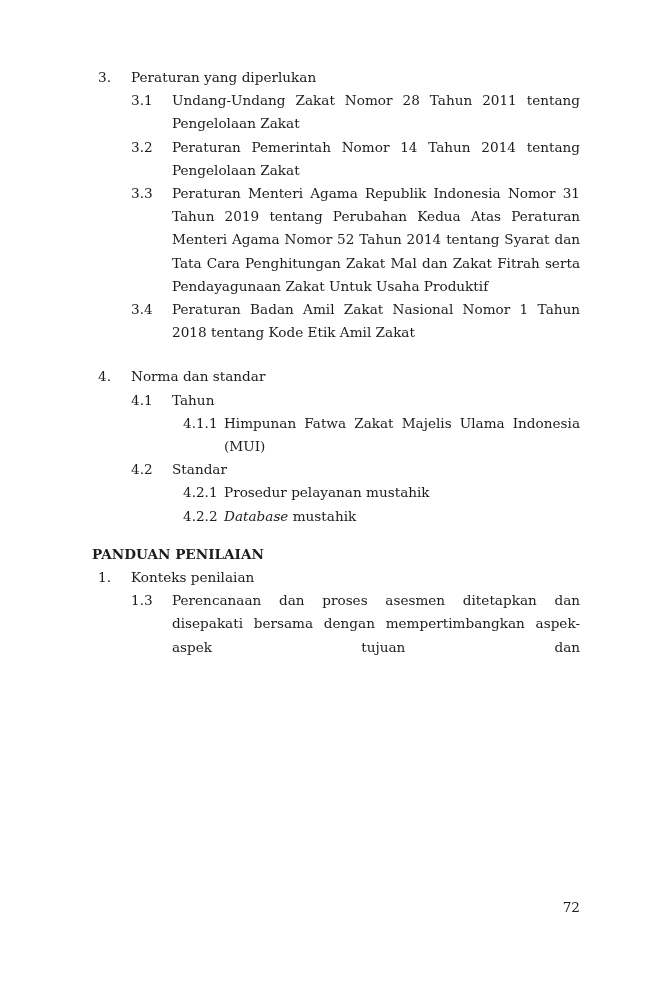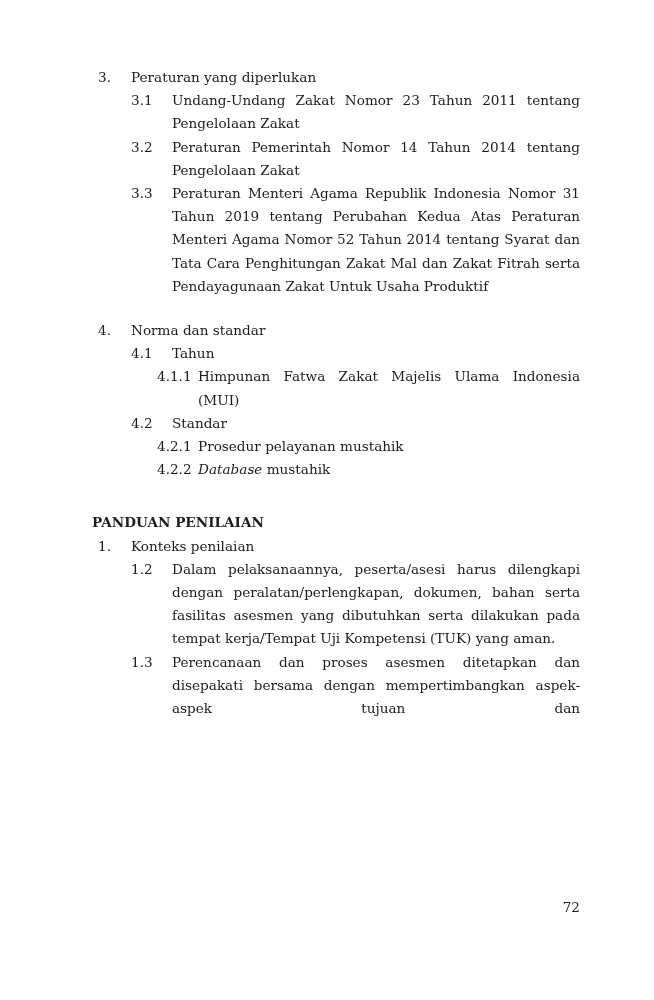--- a/index.html
+++ b/index.html
@@ -21,55 +21,59 @@
     top: 66px;
     left: 92px;
     right: 74px;
   }
   .row { display: flex; align-items: flex-start; }
   .num { flex: 0 0 auto; }
   .num-l1 { flex-basis: 39px; padding-left: 6px; }
   .num-l2 { flex-basis: 29px; }
   .num-l3 { flex-basis: 41px; }
   .indent-l2 { margin-left: 39px; gap: 12px; }
-  .indent-l3 { margin-left: 65px; }
+  .indent-l3 { margin-left: 91px; }
   .body { flex: 1 1 auto; text-align: justify; }
   .justify-last { text-align-last: justify; }
   .italic { font-style: italic; }
   .bold { font-weight: bold; }
   .section-gap-lg { margin-top: 21px; }
-  .section-gap-md { margin-top: 30px; }
+  .section-gap-md { margin-top: 15px; }
   .page-number {
     position: absolute;
     top: 896px;
     right: 74px;
   }
 </style>
 </head>
 <body>
 
 <div class="page">
   <div class="content">
 
     <div>
       <div class="row">
         <span class="num num-l1">3.</span>
         <div class="body">Peraturan yang diperlukan</div>
       </div>
       <div class="row indent-l2">
         <span class="num num-l2">3.1</span>
-        <div class="body">Undang-Undang Zakat Nomor 23 Tahun 2011 tentang Pengelolaan Zakat</div>
+        <div class="body">Undang-Undang Zakat Nomor 28 Tahun 2011 tentang Pengelolaan Zakat</div>
       </div>
       <div class="row indent-l2">
         <span class="num num-l2">3.2</span>
         <div class="body">Peraturan Pemerintah Nomor 14 Tahun 2014 tentang Pengelolaan Zakat</div>
       </div>
       <div class="row indent-l2">
         <span class="num num-l2">3.3</span>
         <div class="body">Peraturan Menteri Agama Republik Indonesia Nomor 31 Tahun 2019 tentang Perubahan Kedua Atas Peraturan Menteri Agama Nomor 52 Tahun 2014 tentang Syarat dan Tata Cara Penghitungan Zakat Mal dan Zakat Fitrah serta Pendayagunaan Zakat Untuk Usaha Produktif</div>
+      </div>
+      <div class="row indent-l2">
+        <span class="num num-l2">3.4</span>
+        <div class="body">Peraturan Badan Amil Zakat Nasional Nomor 1 Tahun 2018 tentang Kode Etik Amil Zakat</div>
       </div>
     </div>
 
     <div class="section-gap-lg">
       <div class="row">
         <span class="num num-l1">4.</span>
         <div class="body">Norma dan standar</div>
       </div>
       <div class="row indent-l2">
         <span class="num num-l2">4.1</span>
@@ -93,24 +97,20 @@
       </div>
     </div>
 
     <div class="section-gap-md">
       <div class="bold">PANDUAN PENILAIAN</div>
       <div class="row">
         <span class="num num-l1">1.</span>
         <div class="body">Konteks penilaian</div>
       </div>
       <div class="row indent-l2">
-        <span class="num num-l2">1.2</span>
-        <div class="body">Dalam pelaksanaannya, peserta/asesi harus dilengkapi dengan peralatan/perlengkapan, dokumen, bahan serta fasilitas asesmen yang dibutuhkan serta dilakukan pada tempat kerja/Tempat Uji Kompetensi (TUK) yang aman.</div>
-      </div>
-      <div class="row indent-l2">
         <span class="num num-l2">1.3</span>
         <div class="body justify-last">Perencanaan dan proses asesmen ditetapkan dan disepakati bersama dengan mempertimbangkan aspek-aspek tujuan dan</div>
       </div>
     </div>
 
   </div>
 
   <div class="page-number">72</div>
 </div>
 

